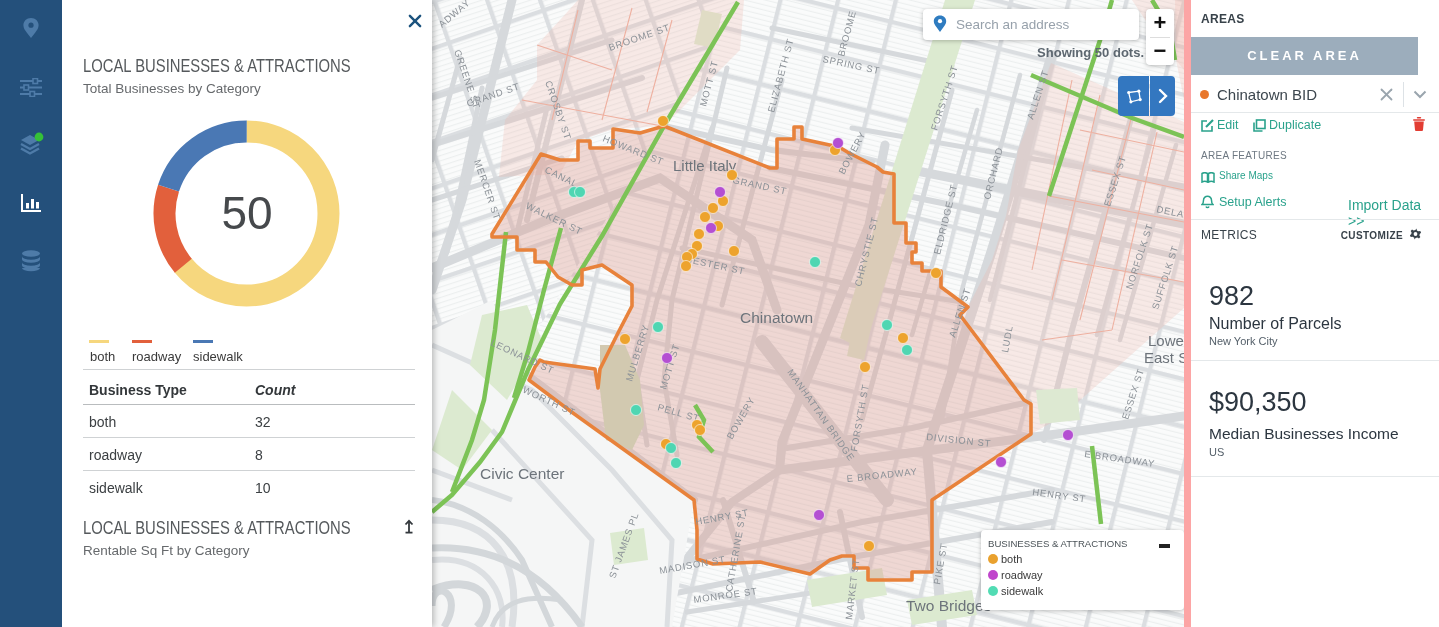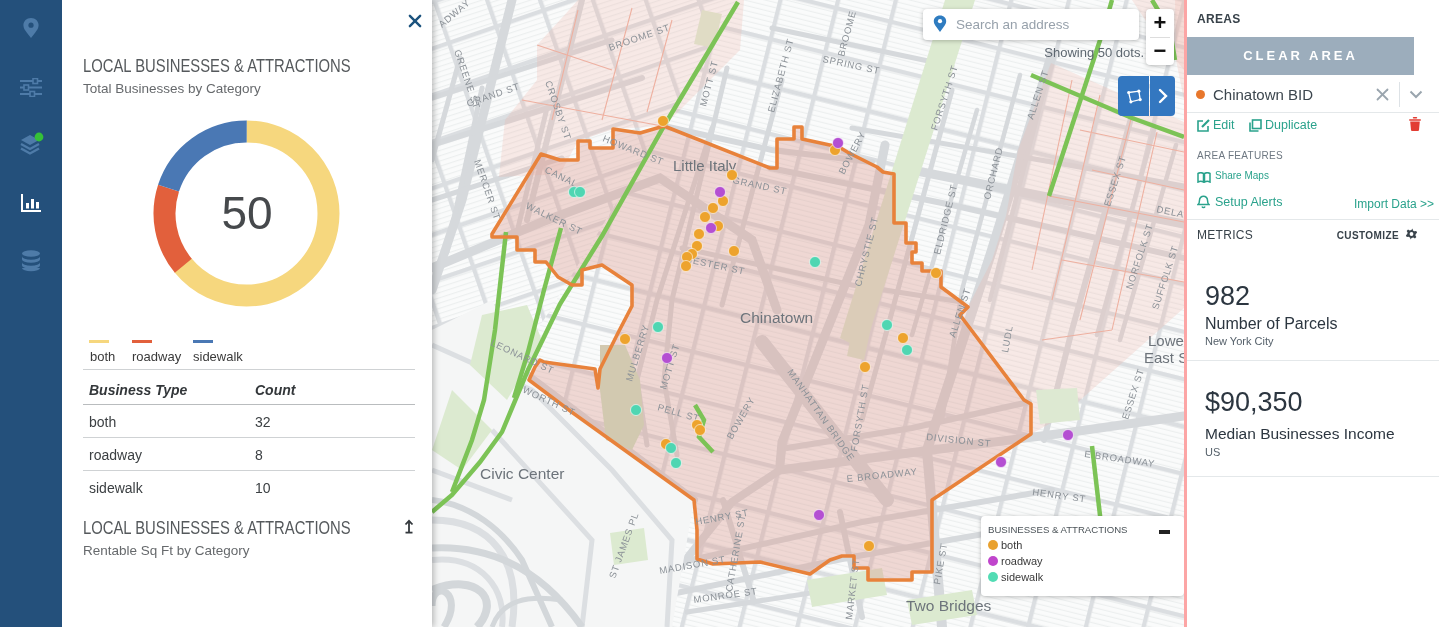--- a/index.html
+++ b/index.html
@@ -6,21 +6,21 @@
   html,body { width:1439px; height:627px; overflow:hidden; font-family:"Liberation Sans", sans-serif; background:#fff; }
   #app { position:relative; width:1439px; height:627px; }
   
   #sidebar { position:absolute; left:0; top:0; width:62px; height:627px; background:#24507b; z-index:30; }
   .sbicon { position:absolute; left:0; width:62px; text-align:center; }
   
   #panel { position:absolute; left:62px; top:0; width:370px; height:627px; background:#fff; z-index:20; box-shadow:2px 0 6px rgba(0,0,0,0.25); }
   #panel-head { position:absolute; left:0; top:0; width:370px; height:42px; border-bottom:2px solid #2e6da4; border-top:1px solid #2e6da4; }
   #panel-head .t { position:absolute; left:19px; top:15px; font-size:13px; font-weight:bold; color:#3d4347; letter-spacing:0.4px; }
   #map { position:absolute; left:432px; top:0; width:752px; height:627px; background:#eef0f1; }
-  #areas { position:absolute; left:1184px; top:0; width:255px; height:627px; background:#fff; z-index:20; border-left:3px solid #fca5a5; }
+  #areas { position:absolute; left:1184px; top:0; width:255px; height:627px; background:#fff; z-index:20; border-left:7px solid #fca5a5; }
   .sep { position:absolute; left:0; width:255px; height:1px; background:#e4e8ea; }
   .teal { color:#2aa28c; }
 </style>
 </head>
 <body>
 <div id="app">
 
   <div id="map">
   <svg width="752" height="627" viewBox="0 0 752 627">
     <defs>
@@ -267,21 +267,21 @@
   </svg>
   
   <div style="position:absolute;left:491px;top:9px;width:216px;height:31px;background:#fff;border-radius:4px;box-shadow:0 1px 4px rgba(0,0,0,0.25);">
     <svg style="position:absolute;left:10px;top:6px;" width="14" height="18" viewBox="0 0 14 18">
           <path d="M7 0.5 C3.2 0.5 0.8 3 0.8 6.3 c0 2.4 1.3 4 2.6 5.7 L7 17 l3.6-5 c1.3-1.7 2.6-3.3 2.6-5.7 C13.2 3 10.8 0.5 7 0.5 Z" fill="#2f7cc0"></path>
           <circle cx="7" cy="6.2" r="2.1" fill="#fff"></circle>
         </svg>
     <span style="position:absolute;left:33px;top:8px;font-size:13.5px;color:#97a1ab;">Search an address</span>
   </div>
   
-  <div style="position:absolute;left:560px;top:45px;width:152px;text-align:right;font-size:13px;color:#5d6770;">Showing 50 dots.</div>
+  <div style="position:absolute;left:560px;top:45px;width:152px;text-align:right;font-size:13px;color:#5d6770;font-weight:bold;">Showing 50 dots.</div>
   
   <div style="position:absolute;left:714px;top:9px;width:28px;height:56px;background:#fff;border-radius:4px;box-shadow:0 1px 4px rgba(0,0,0,0.25);">
     <div style="position:absolute;left:0;top:1px;width:28px;text-align:center;font-size:22px;font-weight:bold;color:#111;">+</div>
     <div style="position:absolute;left:4px;top:28px;width:20px;height:1px;background:#ddd;"></div>
     <div style="position:absolute;left:0;top:29px;width:28px;text-align:center;font-size:22px;font-weight:bold;color:#111;">−</div>
   </div>
   
   <div style="position:absolute;left:686px;top:76px;width:31px;height:40px;background:#3377c0;border-radius:4px 0 0 4px;">
     <svg style="position:absolute;left:8px;top:13px;" width="16" height="15" viewBox="0 0 18 17">
           <path d="M3 4 L14.5 2.5 L16 12 L5.5 14.5 Z" fill="none" stroke="#fff" stroke-width="1.5"></path>
@@ -293,21 +293,21 @@
           </g>
         </svg>
   </div>
   
   <div style="position:absolute;left:718px;top:76px;width:25px;height:40px;background:#3377c0;border-radius:0 4px 4px 0;">
     <svg style="position:absolute;left:8px;top:12px;" width="10" height="16" viewBox="0 0 10 16" fill="none" stroke="#fff" stroke-width="2.4" stroke-linecap="round">
           <path d="M2 2 L8 8 L2 14"></path>
         </svg>
   </div>
   
-  <div style="position:absolute;left:549px;top:516px;width:203px;height:80px;background:#fff;border-radius:4px;box-shadow:0 1px 4px rgba(0,0,0,0.25);">
+  <div style="position:absolute;left:549px;top:530px;width:203px;height:80px;background:#fff;border-radius:4px;box-shadow:0 1px 4px rgba(0,0,0,0.25);">
     <div style="position:absolute;left:7px;top:8px;font-size:9.6px;color:#4a5257;">BUSINESSES &amp; ATTRACTIONS</div>
     <div style="position:absolute;left:178px;top:14px;width:11px;height:3.5px;background:#222;"></div>
     <div style="position:absolute;left:7px;top:24px;width:10px;height:10px;border-radius:50%;background:#e9a12e;"></div>
     <div style="position:absolute;left:20px;top:23px;font-size:11px;color:#3a3a3a;">both</div>
     <div style="position:absolute;left:7px;top:40px;width:10px;height:10px;border-radius:50%;background:#c045cc;"></div>
     <div style="position:absolute;left:20px;top:39px;font-size:11px;color:#3a3a3a;">roadway</div>
     <div style="position:absolute;left:7px;top:56px;width:10px;height:10px;border-radius:50%;background:#52dcb4;"></div>
     <div style="position:absolute;left:20px;top:55px;font-size:11px;color:#3a3a3a;">sidewalk</div>
   </div>
   </div>
@@ -388,21 +388,21 @@
     <div style="position:absolute;left:27px;top:340px;width:20px;height:3px;background:#f6d77e;"></div>
     <div style="position:absolute;left:28px;top:349px;font-size:13px;color:#3a3a3a;">both</div>
 
     <div style="position:absolute;left:70px;top:340px;width:20px;height:3px;background:#e2603c;"></div>
     <div style="position:absolute;left:70px;top:349px;font-size:13px;color:#3a3a3a;">roadway</div>
 
     <div style="position:absolute;left:131px;top:340px;width:20px;height:3px;background:#4a78b4;"></div>
     <div style="position:absolute;left:131px;top:349px;font-size:13px;color:#3a3a3a;">sidewalk</div>
 
     <div style="position:absolute;left:21px;top:369px;width:332px;height:1px;background:#cfd2d4;"></div>
-    <div style="position:absolute;left:27px;top:382px;font-size:14px;font-weight:bold;color:#33373a;font-style:italic;">Business Type</div>
+    <div style="position:absolute;left:27px;top:382px;font-size:14px;font-weight:bold;color:#33373a;">Business Type</div>
     <div style="position:absolute;left:193px;top:382px;font-size:14px;font-weight:bold;color:#33373a;font-style:italic;">Count</div>
     <div style="position:absolute;left:21px;top:404px;width:332px;height:1px;background:#b9bcbe;"></div>
     <div style="position:absolute;left:27px;top:414px;font-size:14px;color:#3c4043;">both</div>
     <div style="position:absolute;left:193px;top:414px;font-size:14px;color:#3c4043;">32</div>
     <div style="position:absolute;left:21px;top:437px;width:332px;height:1px;background:#cfd2d4;"></div>
     <div style="position:absolute;left:27px;top:447px;font-size:14px;color:#3c4043;">roadway</div>
     <div style="position:absolute;left:193px;top:447px;font-size:14px;color:#3c4043;">8</div>
     <div style="position:absolute;left:21px;top:470px;width:332px;height:1px;background:#cfd2d4;"></div>
     <div style="position:absolute;left:27px;top:480px;font-size:14px;color:#3c4043;">sidewalk</div>
     <div style="position:absolute;left:193px;top:480px;font-size:14px;color:#3c4043;">10</div>
@@ -467,21 +467,21 @@
         <path d="M7.5 1.5 C9.5 0.3 11 0.3 13 1.5 V10 C11 8.8 9.5 8.8 7.5 10 Z"></path>
       </svg>
     <div class="teal" style="position:absolute;left:28px;top:170px;font-size:10px;">Share Maps</div>
 
     <svg style="position:absolute;left:10px;top:195px;" width="13" height="14" viewBox="0 0 13 14" fill="none" stroke="#2aa28c" stroke-width="1.5">
         <path d="M6.5 1.2 a4 4 0 0 1 4 4 c0 2.5 0.7 3.6 1.5 4.4 H1 c0.8-0.8 1.5-1.9 1.5-4.4 a4 4 0 0 1 4-4 Z"></path>
         <path d="M5 11.5 a1.6 1.6 0 0 0 3 0"></path>
       </svg>
     <div class="teal" style="position:absolute;left:28px;top:195px;font-size:12.5px;">Setup Alerts</div>
 
-    <div class="teal" style="position:absolute;left:157px;top:197px;width:90px;font-size:12px;text-align:right;">Import Data &gt;&gt;</div>
+    <div class="teal" style="position:absolute;left:157px;top:197px;width:90px;font-size:14px;">Import Data &gt;&gt;</div>
     <div class="sep" style="top:219px;"></div>
 
     <div style="position:absolute;left:10px;top:228px;font-size:12px;font-weight:normal;color:#38424a;letter-spacing:0.3px;">METRICS</div>
 
     <div style="position:absolute;left:120px;top:230px;width:92px;font-size:10px;font-weight:bold;color:#38424a;letter-spacing:0.4px;text-align:right;">CUSTOMIZE</div>
 
     <svg style="position:absolute;left:218px;top:228px;" width="13" height="13" viewBox="0 0 13 13" fill="#3a444c">
         <path d="M6.5 0.5 L7.3 2.2 a4.5 4.5 0 0 1 1.6 0.65 L10.7 2.2 L11.8 3.9 L10.6 5.2 a4.5 4.5 0 0 1 0 1.6 L11.8 8.1 L10.7 9.8 L8.9 9.15 a4.5 4.5 0 0 1 -1.6 0.65 L6.5 11.5 L5.7 9.8 a4.5 4.5 0 0 1 -1.6-0.65 L2.3 9.8 L1.2 8.1 L2.4 6.8 a4.5 4.5 0 0 1 0-1.6 L1.2 3.9 L2.3 2.2 L4.1 2.85 a4.5 4.5 0 0 1 1.6-0.65 Z" transform="rotate(10 6.5 6)"></path>
         <circle cx="6.5" cy="6" r="1.9" fill="#fff"></circle>
       </svg>

